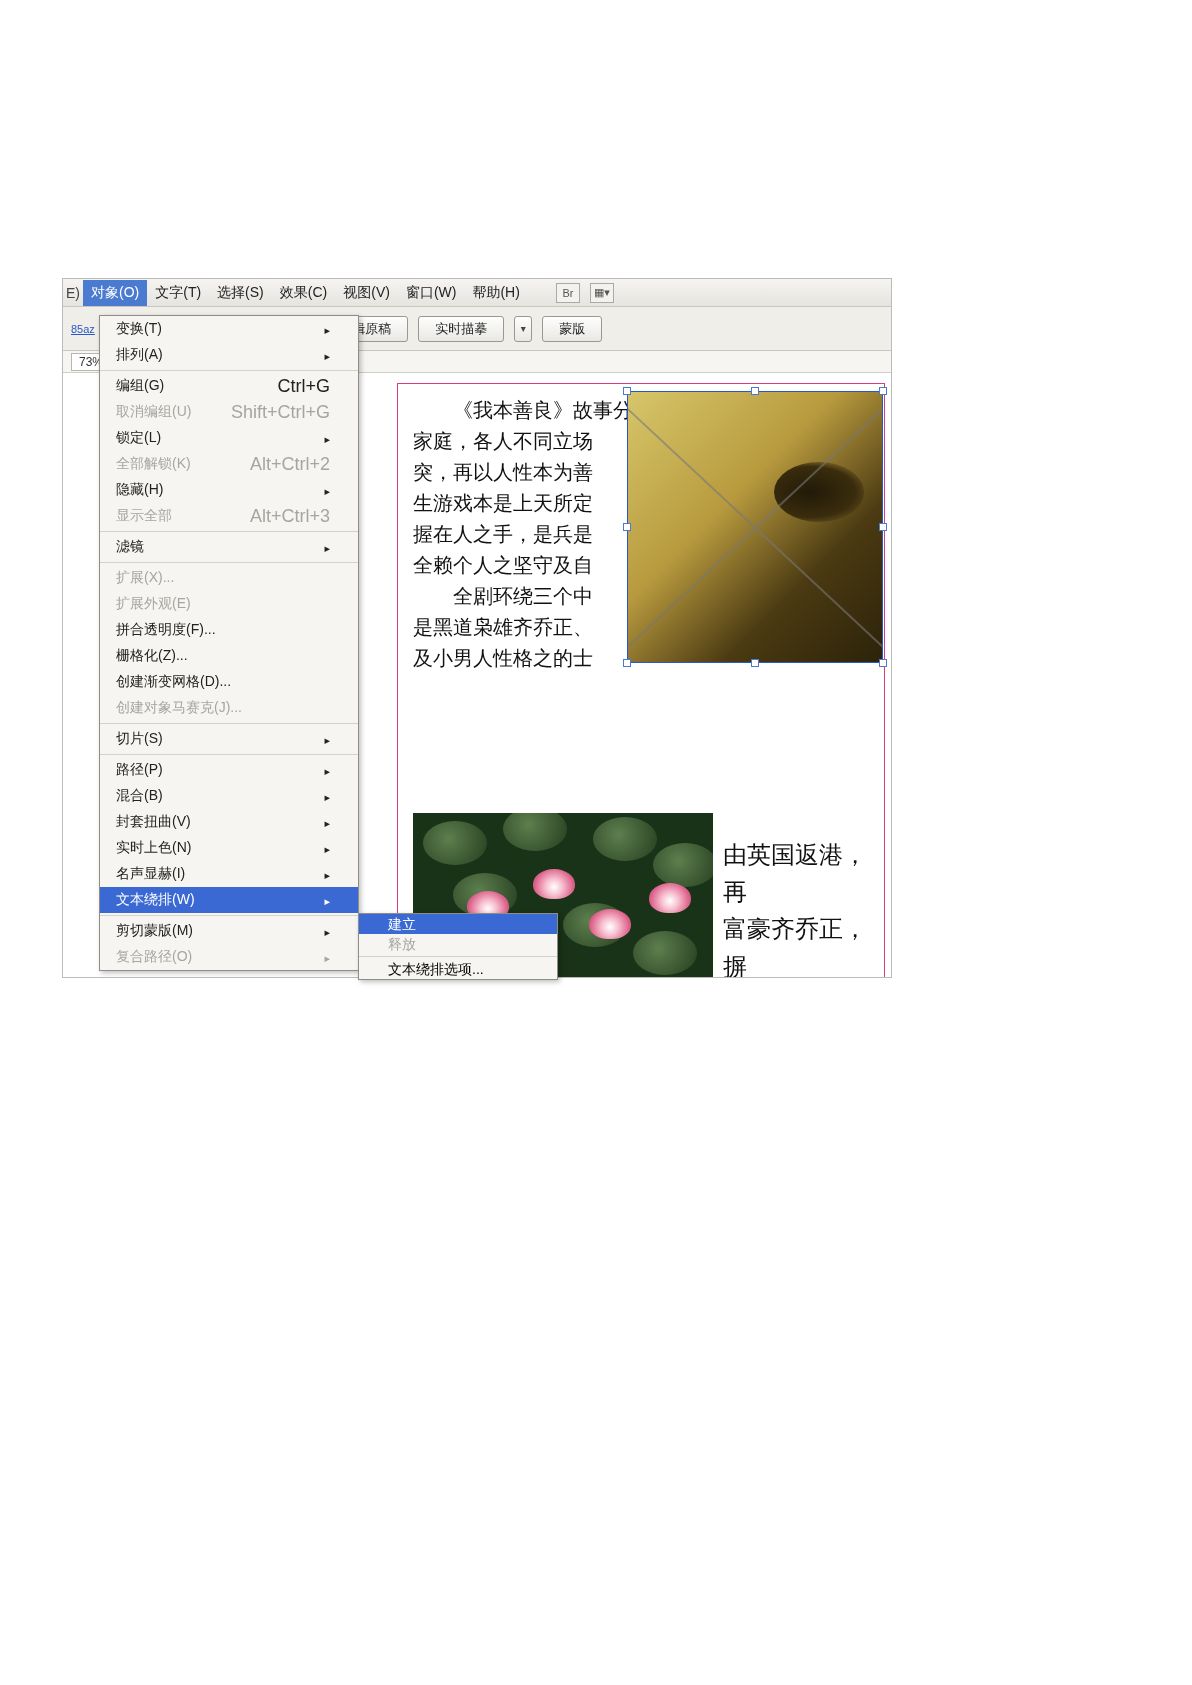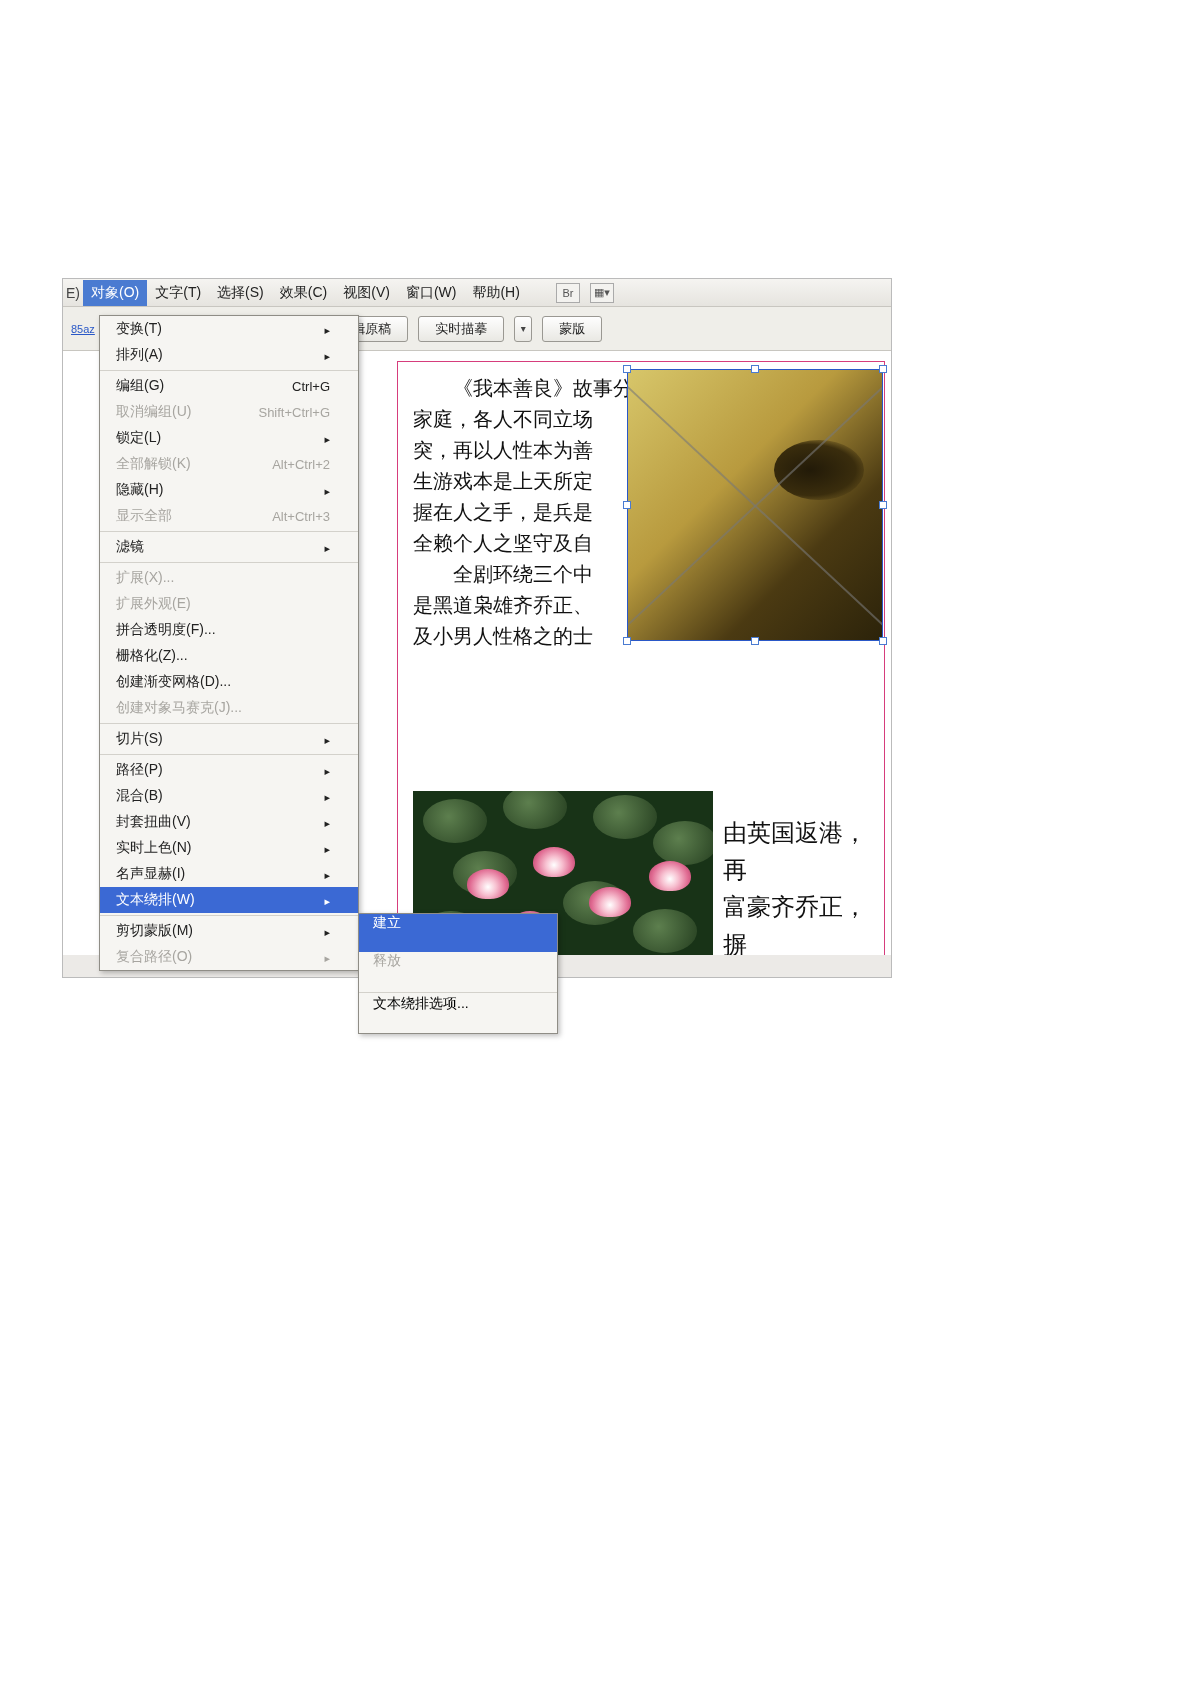--- a/index.html
+++ b/index.html
@@ -219,27 +219,27 @@
     position:absolute;
     left: 295px; top: 634px;
     width: 200px;
     background:#f6f5f2;
     border:1px solid #8f8d86;
     box-shadow:2px 2px 5px rgba(0,0,0,0.25);
     font-size:14px;
     z-index:60;
   }
   .submenu .row {
-    display:flex; align-items:flex-start;
-    height:38px; padding:0 14px;
+    display:flex; align-items:flex-end;
+    height:20px; padding:0 29px;
   }
   .submenu .row.hl { background:#3b69d4; color:#fff; }
   .submenu .row.disabled { color:#a7a5a0; }
   .submenu .sep { border-top:1px solid #d3d1cb; margin:2px 0; }
-  .shortcut { font-size:13px; color:inherit; }
+  .shortcut { font-size:18px; color:inherit; }
 </style>
 </head>
 <body>
 
 <div class="app-window">
 
   <div class="menubar">
     <span class="mprev">E)</span>
     <span class="mitem hl">对象(O)</span>
     <span class="mitem">文字(T)</span>
@@ -257,20 +257,23 @@
     <span class="link">85az</span>
     <span class="dimval">7x95.642</span>
     <span style="flex:0 0 40px"></span>
     <div class="btn">嵌入</div>
     <div class="btn">编辑原稿</div>
     <div class="btn">实时描摹</div>
     <div class="dd"></div>
     <div class="btn" style="min-width:60px">蒙版</div>
   </div>
 
+  <div class="zoomrow">
+    <div class="zbox">73%</div>
+  </div>
 
   <div class="canvas-area">
 
     <div class="bodytext">
       <div style="text-indent:2em">《我本善良》故事分</div>
       <div>家庭，各人不同立场</div>
       <div>突，再以人性本为善</div>
       <div>生游戏本是上天所定</div>
       <div>握在人之手，是兵是</div>
       <div>全赖个人之坚守及自</div>

